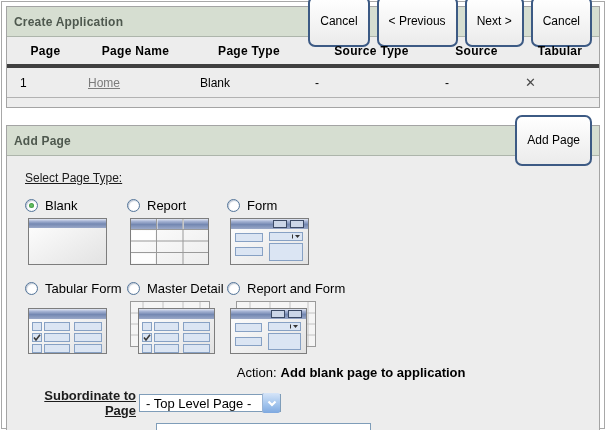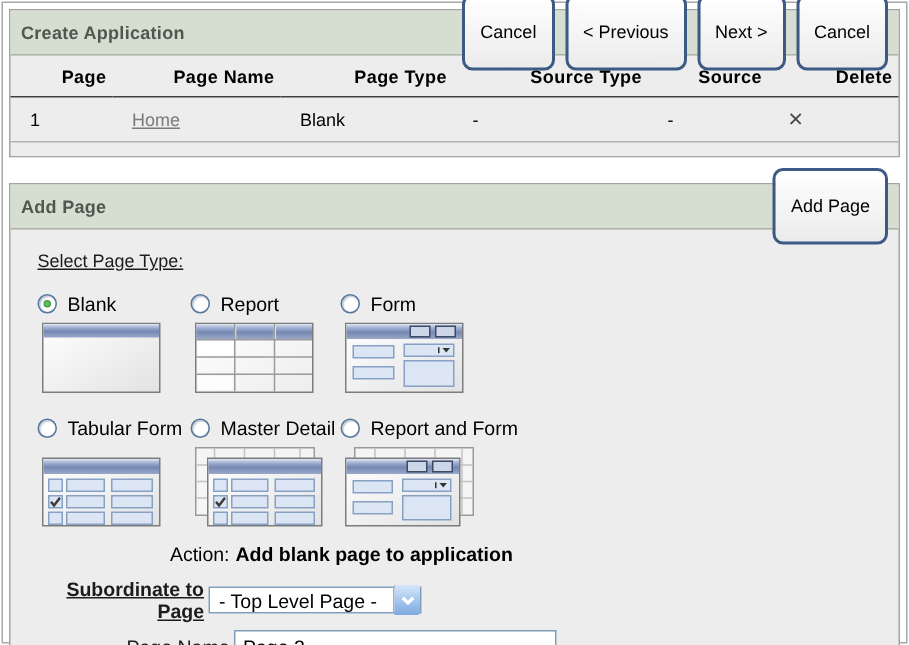--- a/index.html
+++ b/index.html
@@ -12,22 +12,22 @@
                 display: flex; align-items: center; padding: 0 7px; }
   .sec-title { font-size: 12px; font-weight: bold; color: #4e584e; letter-spacing: .2px; }
   .sec-header .spacer { flex: 1; }
   .btn { font-family: "Liberation Sans", sans-serif; font-size: 12px; color: #000;
          border: 2px solid #3c5a84; border-radius: 7px;
          background: linear-gradient(#ffffff, #ebebeb); padding: 16px 10px; margin-left: 7px;
          cursor: pointer; line-height: 15px; }
 
   
   table.pages { width: 100%; border-collapse: collapse; font-size: 12px; margin-bottom: 9px; }
-  table.pages th { font-weight: bold; text-align: right; padding: 7px 4px 6px 13px;
-                   border-bottom: 1px solid #404040; letter-spacing: .3px; }
+  table.pages th { font-weight: bold; text-align: center; padding: 7px 4px 6px 13px;
+                   border-bottom: 4px solid #404040; letter-spacing: .3px; }
   table.pages td { text-align: left; padding: 7px 4px 7px 13px; border-bottom: 1px solid #b2b2b2; }
   th.c-del, td.c-del { text-align: center; padding-left: 0; padding-right: 26px; }
   a.home-link { color: #7b7b7b; text-decoration: underline; cursor: pointer; }
   .del-x { color: #4a4a4a; font-size: 13px; cursor: pointer; }
 
   .gap { height: 17px; background: #fff; }
 
   
   .content { padding: 12px 10px 0 18px; }
   .help-label { font-size: 12px; color: #1c1c1c; text-decoration: underline; cursor: pointer; }
@@ -36,21 +36,21 @@
   .radio { width: 13px; height: 13px; border-radius: 50%; border: 1px solid #55769a;
            background: radial-gradient(#ffffff 55%, #dfe6ee); position: relative; flex: 0 0 13px; cursor: pointer;
            box-shadow: inset 1px 1px 1px rgba(90,110,140,.35); }
   .radio.checked::after { content: ""; position: absolute; left: 3px; top: 3px; width: 5px; height: 5px;
                           border-radius: 50%; background: radial-gradient(#67c167 20%, #1f7a1f); }
   .radio-cell label { font-size: 13px; margin-left: 7px; cursor: pointer; }
   .thumb-cell { height: 56px; margin-bottom: 4px; }
   .thumb-cell svg { display: block; margin-left: 3px; }
 
   
-  .action-row { font-size: 13px; margin: 4px 0 8px 0; display: flex; }
+  .action-row { font-size: 13px; margin: 4px 0 8px 0; display: flex; justify-content: center; }
   .action-row .al { width: 128px; text-align: right; }
   .action-row .av { font-weight: bold; margin-left: 4px; }
   .form-row { display: flex; align-items: center; margin-bottom: 5px; }
   .form-row .fl { text-align: right; font-size: 13px; }
   .fl-sub { width: 111px; font-weight: bold; } .fl-name { width: 128px; }
   .xp-select { display: inline-flex; align-items: center; height: 18px; margin-left: 3px;
                border: 1px solid #7f9db9; background: #fff; cursor: pointer; }
   .xp-select .val { font-size: 13px; padding: 0 8px 0 6px; min-width: 122px; }
   .arrow-btn { width: 18px; height: 20px; display: flex; align-items: center; justify-content: center;
                background: linear-gradient(#d6e5f8, #9fc2ec 60%, #7fa9e0); border-left: 1px solid #9ab4d4;
@@ -100,21 +100,21 @@
           <col style="width:80px">
           <col>
         </colgroup>
       <thead>
         <tr>
           <th>Page</th>
           <th>Page Name</th>
           <th>Page Type</th>
           <th>Source Type</th>
           <th>Source</th>
-          <th class="c-del">Delete</th>
+          <th class="c-del">Tabular</th>
         </tr>
       </thead>
       <tbody>
         <tr>
           <td>1</td>
           <td><a class="home-link">Home</a></td>
           <td>Blank</td>
           <td>-</td>
           <td>-</td>
           <td class="c-del"><span class="del-x">✕</span></td>

